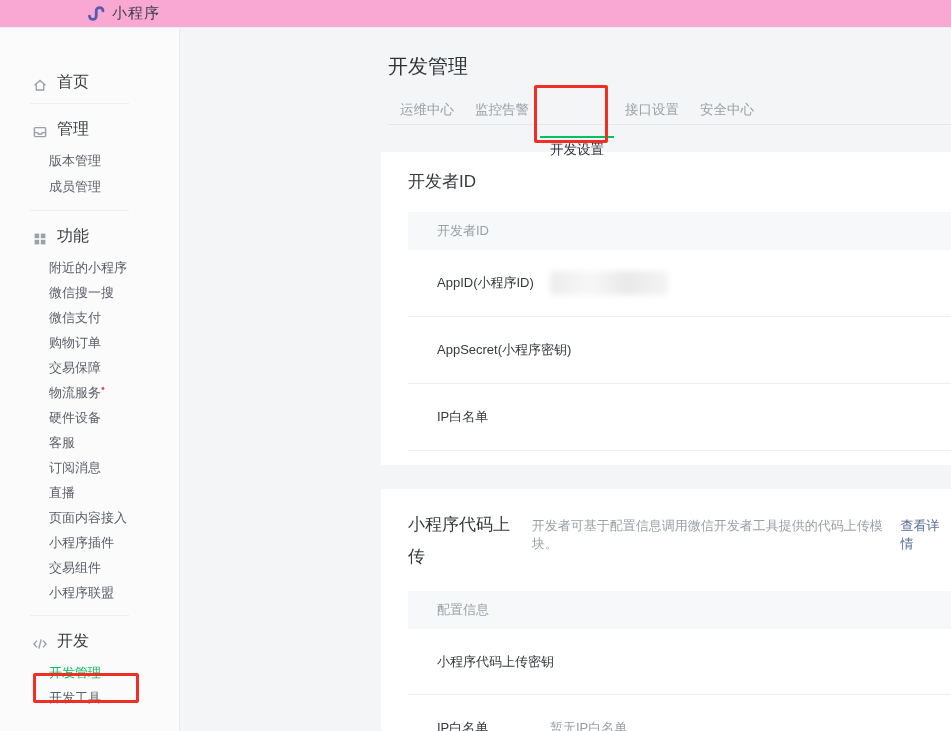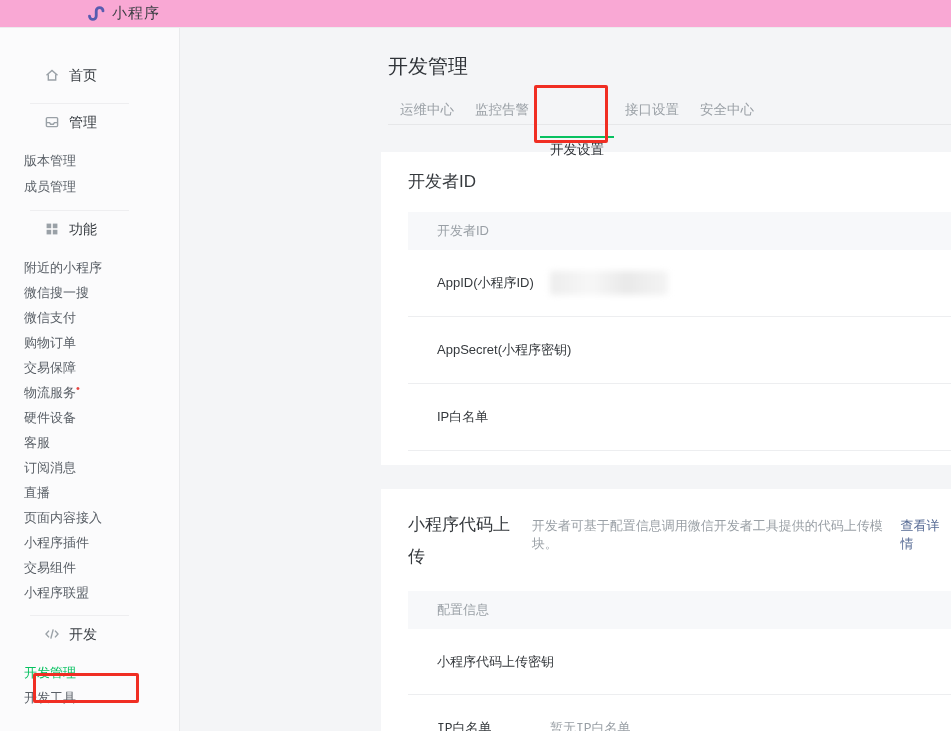--- a/index.html
+++ b/index.html
@@ -19,28 +19,28 @@
   
   .body-wrap { display:flex; height:703px; }
   .sidebar {
     width:180px; background:#fbfbfc; border-right:1px solid #e9eaec;
     padding-top:39px; flex:none;
   }
   .main { flex:1; min-width:0; }
   .content { margin-left:201px; }
   
   .sec-head {
-    display:flex; align-items:flex-start; height:26px; padding-left:44px;
-    font-size:14px; color:#383d42; cursor:pointer;
+    display:flex; align-items:flex-end; height:26px; padding-left:32px;
+    font-size:16px; color:#383d42; cursor:pointer;
   }
   .sec-head .ico { width:16px; height:16px; margin-right:9px; display:inline-flex; }
   .side-divider { border:none; border-top:1px solid #eeeef0; margin:10px 50px 10px 30px; }
   .sub-list { margin-top:8px; }
   .sub-item {
-    display:block; line-height:25px; padding-left:24px; font-size:13px;
+    display:block; line-height:25px; padding-left:49px; font-size:13px;
     color:#595f66; cursor:pointer; white-space:nowrap;
   }
   .sub-item.small-gap { line-height:26px; }
   .sub-item.active { color:#07c160; }
   .red-sup { color:#e64340; font-size:11px; vertical-align:super; line-height:0; }
   
   .page-title { font-size:20px; font-weight:400; color:#2f3338; margin:24px 0 0 7px; line-height:28px; }
   .tab-bar {
     margin:16px 0 0 7px; display:flex; border-bottom:1px solid #e6e7e9;
     height:29px; padding-left:2px;
@@ -60,21 +60,21 @@
   .card-desc { font-size:13px; color:#9aa0a6; margin-left:8px; }
   .card-link { font-size:13px; color:#576b95; text-decoration:none; margin-left:2px; cursor:pointer; }
   .thead {
     margin:18px 0 0 27px; height:38px; line-height:38px; background:#f7f8fa;
     padding-left:29px; font-size:13px; color:#9aa0a6;
   }
   .trow {
     margin-left:27px; height:67px; display:flex; align-items:center;
     padding-left:29px; border-bottom:1px solid #edeef0; font-size:13px;
   }
-  .trow-2 { height:66px;font-family:Liberation Mono, monospace; }
+  .trow-2 { height:66px; }
   .tlabel { width:113px; flex:none; color:#35393d; }
   .tlabel-wide { width:155px; }
   .tvalue { color:#35393d; }
   .tvalue.muted { color:#9aa0a6; }
   .redacted {
     width:118px; height:24px; border-radius:2px;
     background:linear-gradient(90deg,#ededed,#f7f7f7 35%,#e9e9e9 65%,#f4f4f4);
     filter:blur(3px);
   }
   

